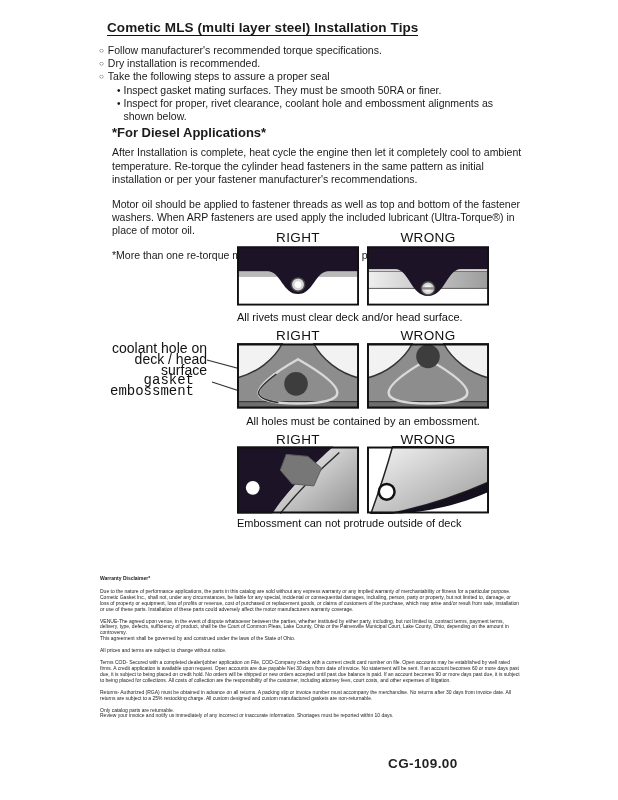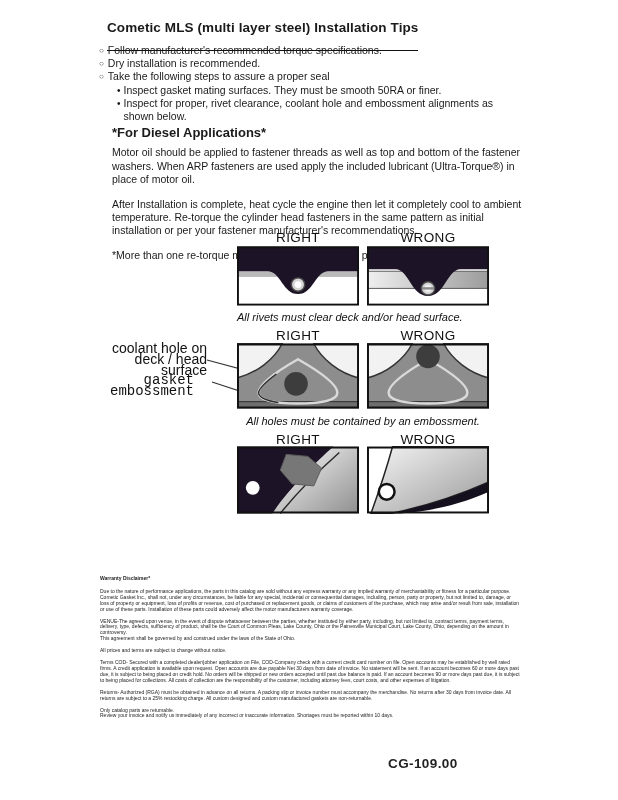--- a/index.html
+++ b/index.html
@@ -3,34 +3,34 @@
 <meta charset="utf-8">
 <style>
   html,body{margin:0;padding:0;}
   body{
     width:618px;height:800px;position:relative;background:#ffffff;
     font-family:"Liberation Sans","DejaVu Sans",sans-serif;color:#1a1a1a;
     overflow:hidden;
   }
   .abs{position:absolute;}
   
-  #title{left:107px;top:20px;font-size:13.5px;font-weight:bold;border-bottom:1.6px solid #111;padding-bottom:15px;letter-spacing:.1px;}
+  #title{left:107px;top:20px;font-size:13.5px;font-weight:bold;border-bottom:1.6px solid #111;padding-bottom:0;letter-spacing:.1px;}
   
   #tips{left:99px;top:44px;width:420px;font-size:10.5px;line-height:13.2px;}
   .b-row{display:flex;align-items:flex-start;}
   .b-ring{font-size:8px;line-height:13.2px;margin-right:4px;color:#333;}
   .sub{margin-left:18px;}
   .b-dot{font-size:10px;line-height:13.2px;margin-right:3px;color:#111;}
   
   #diesel{left:112px;top:118px;width:412px;font-size:10.5px;line-height:13.4px;}
   #diesel h2{font-size:13px;margin:8px 0 7px 0;}
   #diesel p{margin:0 0 11px 0;}
   
   .dg-head{width:122px;text-align:center;font-size:13.5px;color:#111;letter-spacing:.4px;}
-  .caption{font-size:11px;color:#111;line-height:13px;font-style:italic;}
+  .caption{font-size:11px;color:#111;line-height:13px;}
   .panel{width:122px;display:block;}
   
   .calloutlbl{font-size:14px;line-height:11px;text-align:right;color:#111;}
   
   #warranty{left:100px;top:576px;width:421px;font-size:5px;line-height:5.9px;color:#222;}
   #warranty .wh{font-weight:bold;margin:0 0 7px 0;}
   #warranty p{margin:0 0 6px 0;}
   #warranty .tight{margin:0;}
   
   #footer{left:388px;top:756px;font-size:13.5px;letter-spacing:.4px;color:#222;font-weight:bold;}
@@ -59,22 +59,22 @@
     <span>Inspect gasket mating surfaces.  They must be smooth 50RA or finer.</span>
   </div>
   <div class="b-row sub">
     <span class="b-dot">•</span>
     <span>Inspect for proper, rivet clearance, coolant hole and embossment alignments as shown below.</span>
   </div>
 </div>
 
 <div class="abs" id="diesel">
   <h2>*For Diesel Applications*</h2>
+  <p>After Installation is complete, heat cycle the engine then let it completely cool to ambient temperature. Re-torque the cylinder head fasteners in the same pattern as initial installation or per your fastener manufacturer's recommendations.</p>
   <p>Motor oil should be applied to fastener threads as well as top and bottom of the fastener washers. When ARP fasteners are used apply the included lubricant (Ultra-Torque®) in place of motor oil.</p>
-  <p>After Installation is complete, heat cycle the engine then let it completely cool to ambient temperature. Re-torque the cylinder head fasteners in the same pattern as initial installation or per your fastener manufacturer's recommendations.</p>
   <p>*More than one re-torque may be required to achieve proper fastener stretch*</p>
 </div>
 
 <div class="abs dg-head" style="left:237px;top:230px;">RIGHT</div>
 <div class="abs dg-head" style="left:367px;top:230px;">WRONG</div>
 
 <svg class="abs panel" style="left:237px;top:245px;" width="122" height="62" viewBox="0 0 128 62">
   <rect width="128" height="62" fill="#ffffff"></rect>
   <rect x="1" y="26" width="126" height="6" fill="#b9b9b9"></rect>
   <path d="M0 0 H128 V26 H96 C82 26 80 50 64 50 C48 50 46 26 32 26 H0 Z" fill="#1c1326"></path>
@@ -167,20 +167,21 @@
     </linearGradient>
   </defs>
   <rect width="124" height="68" fill="#ffffff"></rect>
   <path d="M26 0 H124 V36 C88 52 54 62 24 68 H4 C12 46 20 22 26 0 Z" fill="url(#g4)" stroke="#222" stroke-width="1.5"></path>
   <path d="M124 36 V46 C92 60 62 66 34 68 H24 C54 62 88 52 124 36 Z" fill="#15101d"></path>
   <circle cx="20" cy="46" r="8" fill="#ffffff" stroke="#111" stroke-width="2.5"></circle>
   <rect x="1" y="1" width="122" height="66" fill="none" stroke="#111" stroke-width="2"></rect>
 </svg>
 
 <div class="abs caption" style="left:237px;top:517px;width:270px;">
+  <div>Embossment can not protrude outside of deck</div>
 </div>
 
 <div class="abs" id="warranty">
   <p class="wh">Warranty Disclaimer*</p>
   <p>Due to the nature of performance applications, the parts in this catalog are sold without any express warranty or any implied warranty of merchantability or fitness for a particular purpose.  Cometic Gasket Inc., shall not, under any circumstances, be liable for any special, incidental or consequential damages, including, person, party or property, but not limited to, damage, or loss of property or equipment, loss of profits or revenue, cost of purchased or replacement goods, or claims of customers of the purchase, which may arise and/or result from sale, installation or use of these parts.  Installation of these parts could adversely affect the motor manufacturers warranty coverage.</p>
   <p class="tight">VENUE-The agreed upon venue, in the event of dispute whatsoever between the parties, whether instituted by either party, including, but not limited to, contract terms, payment terms, delivery, type, defects, sufficiency of product, shall be the Court of Common Pleas, Lake County, Ohio or the Painesville Municipal Court, Lake County, Ohio, depending on the amount in controversy.</p>
   <p>This agreement shall be governed by and construed under the laws of the State of Ohio.</p>
   <p>All prices and terms are subject to change without notice.</p>
   <p>Terms COD- Secured with a completed dealer/jobber application on File, COD-Company check with a current credit card number on file.  Open accounts may be established by well rated firms.  A credit application is available upon request.  Open accounts are due payable Net 30 days from date of invoice.  No statement will be sent.  If an account becomes 60 or more days past due, it is subject to being placed on credit hold.  No orders will be shipped or new orders accepted until past due balance is paid.  If an account becomes 90 or more days past due, it is subject to being placed for collections.  All costs of collection are the responsibility of the customer, including attorney fees, court costs, and other expenses of litigation.</p>
   <p>Returns- Authorized (RGA) must be obtained in advance on all returns.  A packing slip or invoice number must accompany the merchandise.  No returns after 30 days from invoice date.  All returns are subject to a 25% restocking charge.  All custom designed and custom manufactured gaskets are non-returnable.</p>

